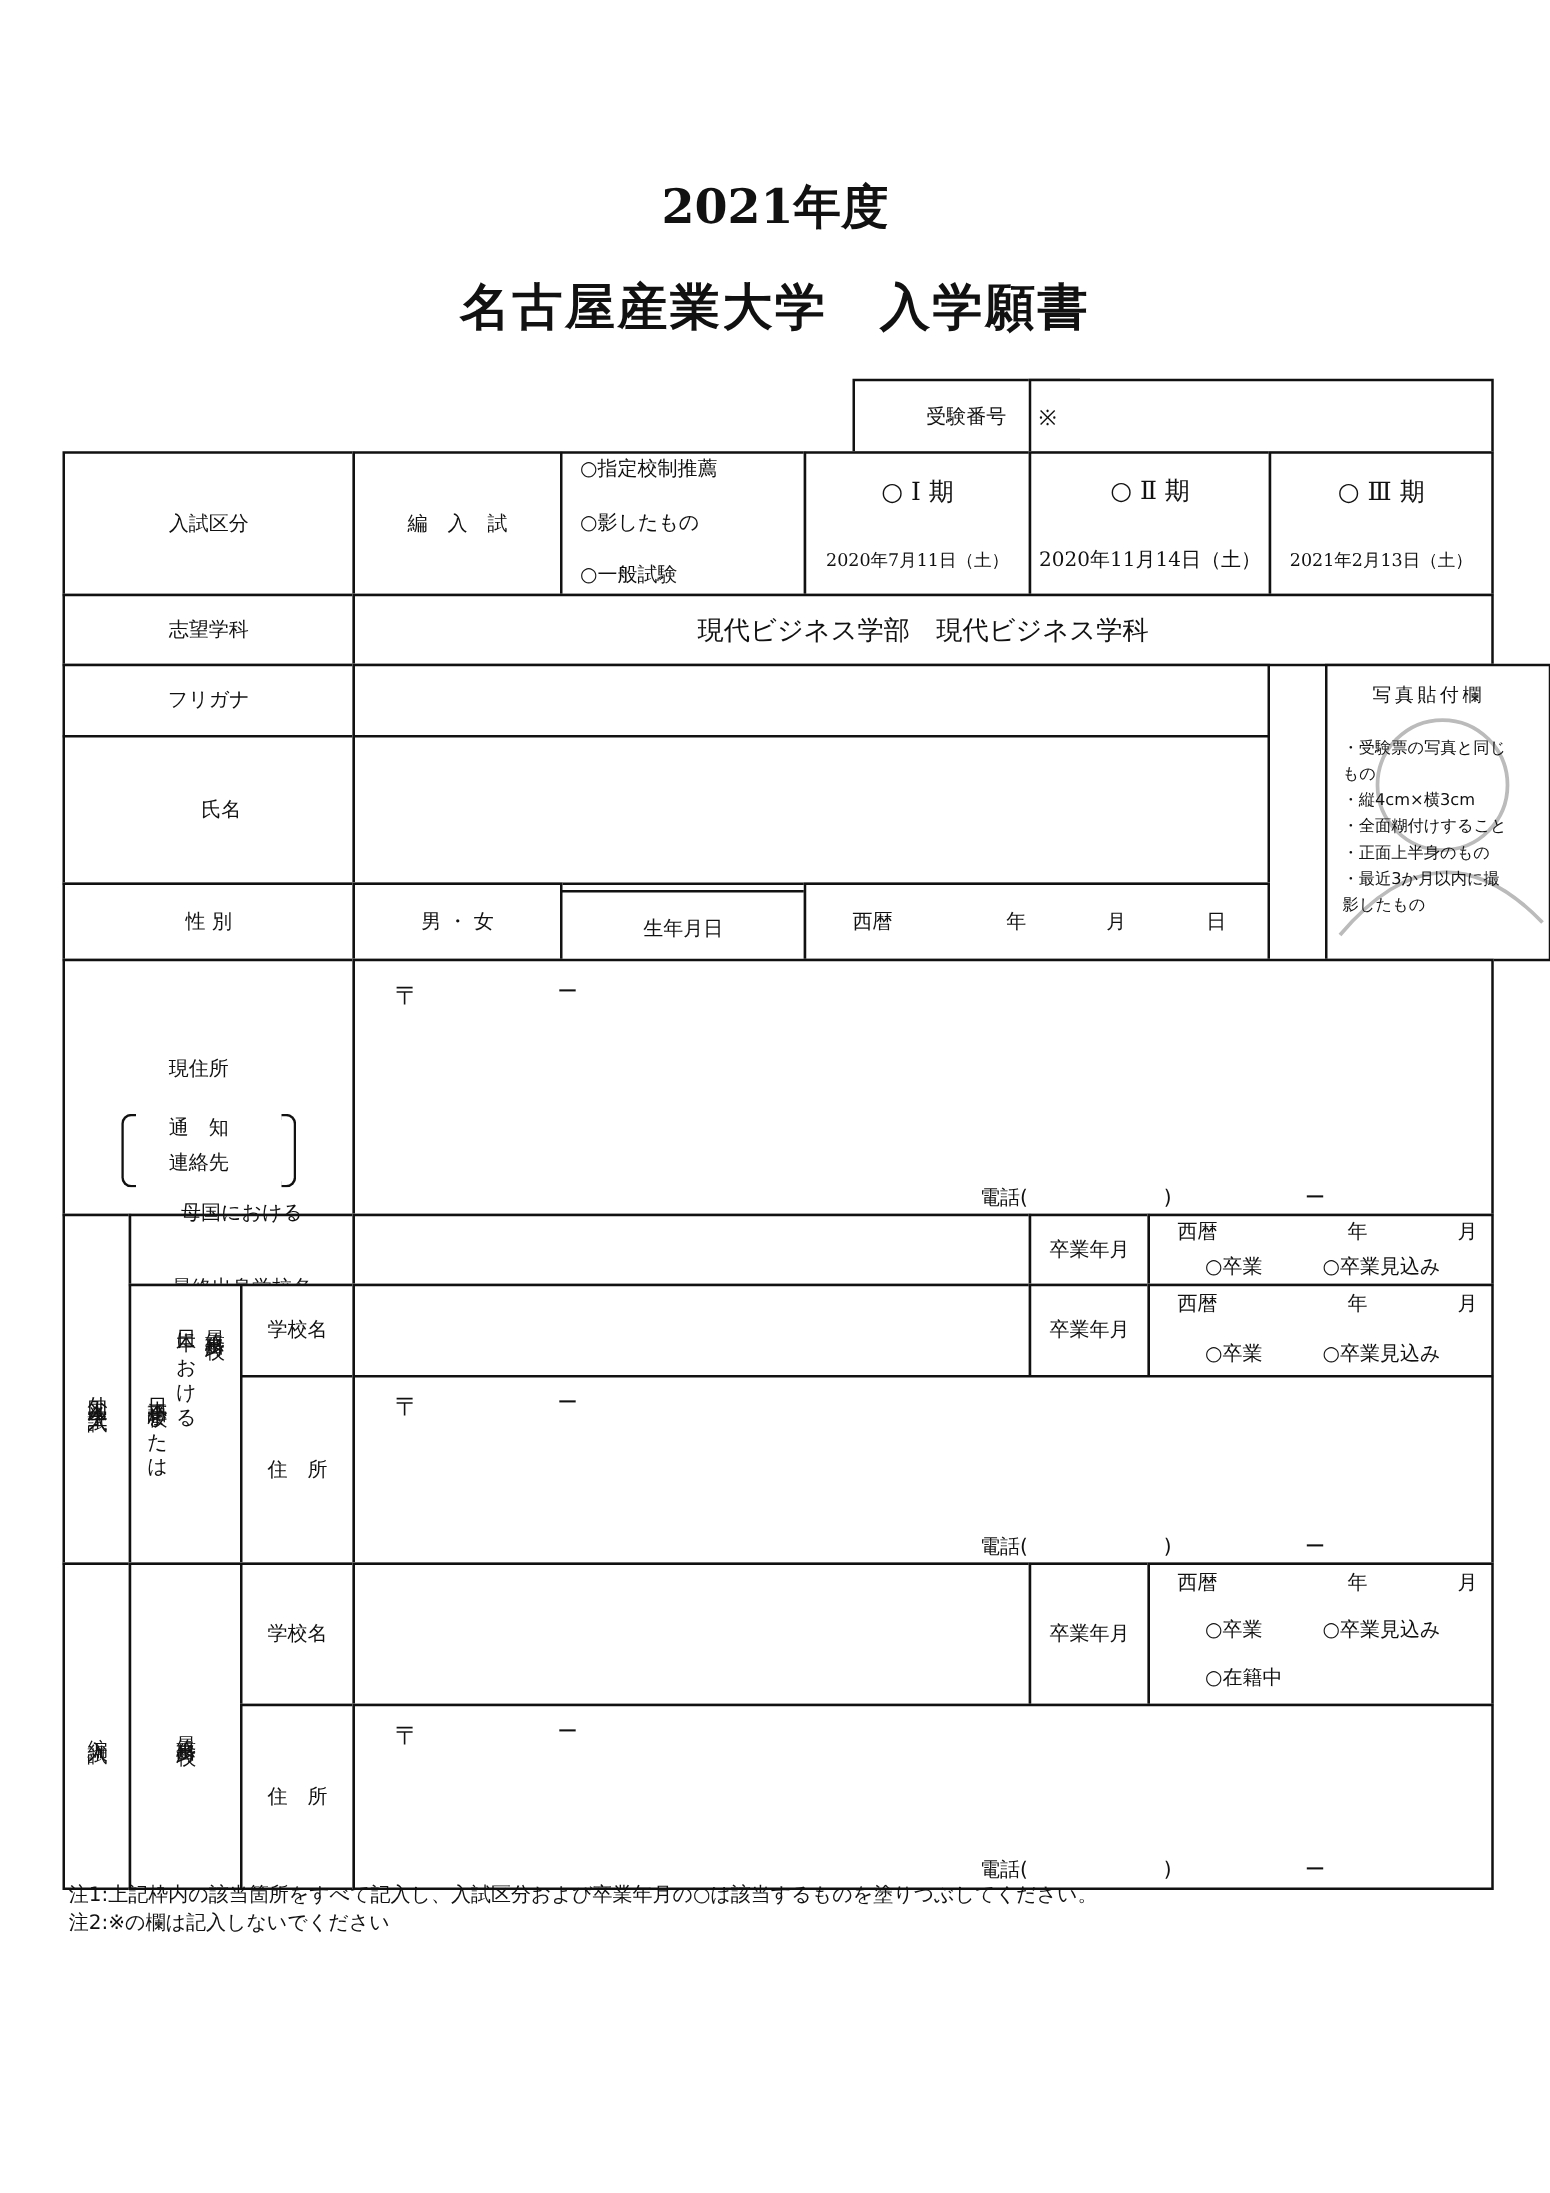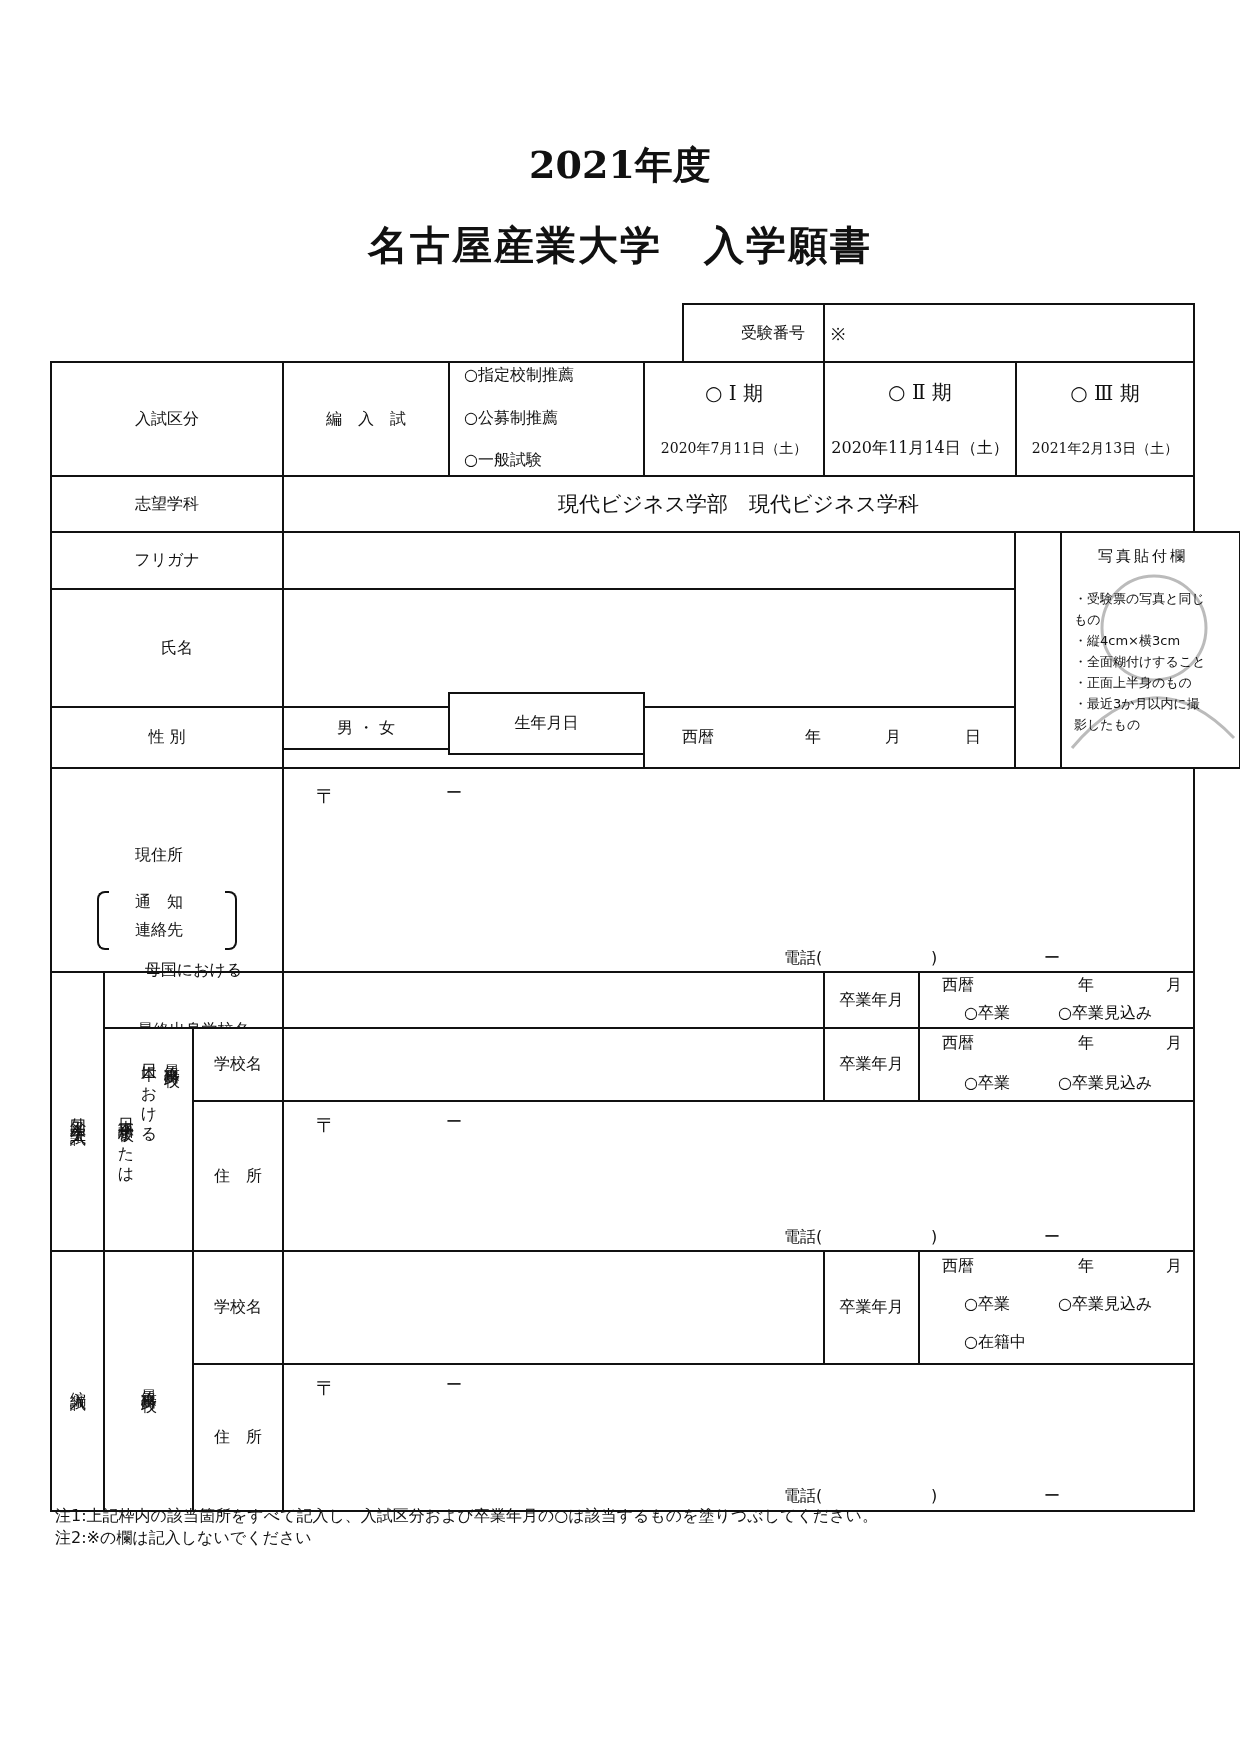--- a/index.html
+++ b/index.html
@@ -24,21 +24,21 @@
 
 <div class="cell lbl" style="left:643px;top:303px;width:182px;height:60px;margin-left:39px;">受験番号</div>
 <div class="cell" style="left:823px;top:303px;width:372px;height:60px;justify-content:flex-start;padding-left:6px;">
   <span>※</span>
 </div>
 
 <div class="cell lbl" style="left:50px;top:361px;width:234px;height:116px;">入試区分</div>
 <div class="cell lbl" style="left:282px;top:361px;width:168px;height:116px;">編　入　試</div>
 <div class="cell" style="left:448px;top:361px;width:197px;height:116px;flex-direction:column;align-items:flex-start;justify-content:space-between;padding:2px 0 4px 14px;">
   <span class="lbl">○指定校制推薦</span>
-  <span class="lbl">○公募制推薦</span>
+  <span class="lbl">○影したもの</span>
   <span class="lbl">○一般試験</span>
 </div>
 <div class="cell" style="left:643px;top:361px;width:182px;height:116px;flex-direction:column;justify-content:space-around;">
   <span style="font-size:20px;">○ Ⅰ 期</span>
   <span style="font-size:14px;">2020年7月11日（土）</span>
 </div>
 <div class="cell" style="left:823px;top:361px;width:194px;height:116px;flex-direction:column;justify-content:space-around;">
   <span style="font-size:20px;">○ Ⅱ 期</span>
   <span style="font-size:16px;">2020年11月14日（土）</span>
 </div>
@@ -67,22 +67,22 @@
     <div>もの</div>
     <div>・縦4cm×横3cm</div>
     <div>・全面糊付けすること</div>
     <div>・正面上半身のもの</div>
     <div>・最近3か月以内に撮</div>
     <div>影したもの</div>
   </div>
 </div>
 
 <div class="cell lbl" style="left:50px;top:706px;width:234px;height:63px;">性 別</div>
-<div class="cell lbl" style="left:282px;top:706px;width:168px;height:44px;text-align:center;">男 ・ 女</div>
-<div class="cell lbl" style="left:448px;top:692px;width:197px;height:63px;">生年月日</div>
+<div class="cell lbl" style="left:282px;top:706px;width:168px;height:63px;text-align:center;">男 ・ 女</div>
+<div class="cell lbl" style="left:448px;top:712px;width:197px;height:63px;">生年月日</div>
 <div class="cell" style="left:643px;top:706px;width:373px;height:63px;">
   <span class="txt" style="left:37px;top:19px;">西暦</span>
   <span class="txt" style="left:160px;top:19px;">年</span>
   <span class="txt" style="left:240px;top:19px;">月</span>
   <span class="txt" style="left:320px;top:19px;">日</span>
 </div>
 
 <div class="cell" style="left:50px;top:767px;width:234px;height:206px;">
   <span class="txt" style="left:83px;top:76px;">現住所</span>
   <div class="bracket" style="left:45px;top:122px;height:55px;border-right:none;border-radius:8px 0 0 8px;"></div>

